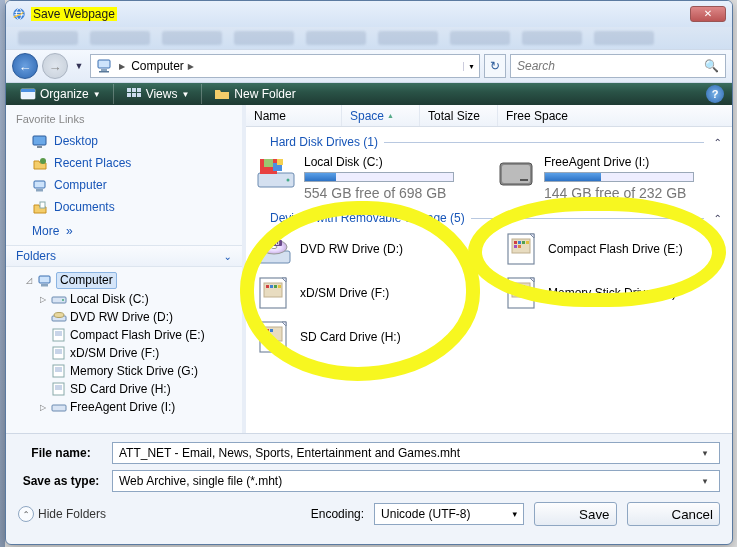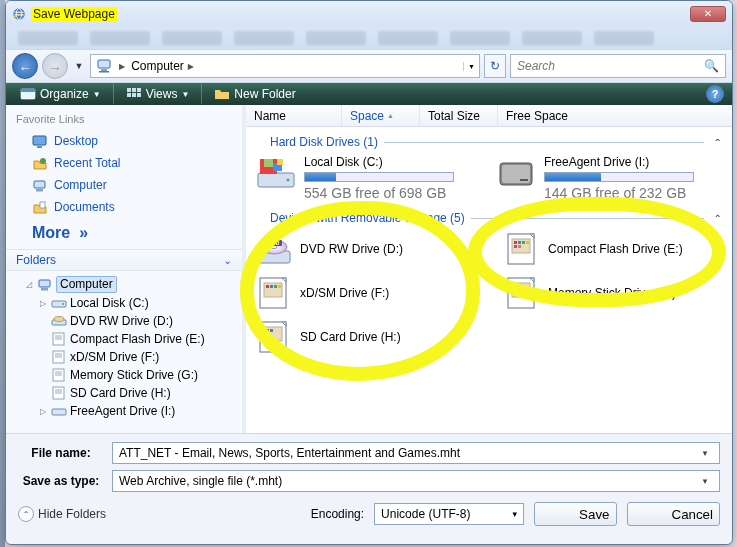--- a/index.html
+++ b/index.html
@@ -26,21 +26,21 @@
   .toolbar { height:22px; background: linear-gradient(#3b6e5f,#2a5347 40%,#1e3a33); display:flex;align-items:center;padding:0 8px;gap:6px;color:#fff;font-size:12px;}
   .tbtn { display:flex;align-items:center;gap:4px;padding:2px 6px;border-radius:3px;}
   .tbsep{width:1px;height:20px;background:rgba(255,255,255,.25);}
   .tb-help { margin-left:auto;width:18px;height:18px;border-radius:50%;background:radial-gradient(#7ab4e8,#2d66b0);display:flex;align-items:center;justify-content:center;font-size:11px;font-weight:bold;}
   .body { display:flex; height: 328px; }
   .leftpane { width: 236px; display:flex;flex-direction:column;font-size:12px;background:#f6f9fd;}
   .favlinks { padding: 8px 10px 2px; }
   .favlinks .hdr{color:#888;font-size:11px;margin-bottom:6px;}
   .favitem { display:flex;align-items:flex-start;gap:6px;padding:3px 4px 3px 16px;color:#1856b8;}
   .favitem .ico{width:16px;height:16px;}
-  .morelnk{color:#1856b8;padding:5px 4px 5px 16px;font-size:16px;font-weight:bold;}
+  .morelnk{color:#1856b8;padding:5px 4px 5px 16px;font-size:12px;}
   .folders-hdr{display:flex;align-items:center;justify-content:space-between;padding:3px 10px;color:#1856b8;border-top:1px solid #dde5ef;border-bottom:1px solid #dde5ef;background:linear-gradient(#f9fbfe,#ecf2fa);}
   .folders-hdr .chev{font-size:10px;}
   .tree { padding: 4px 6px 4px 4px; overflow:hidden;}
   .tree-row{display:flex;align-items:center;gap:3px;padding:1px 2px;}
   .tree-tw{width:10px;font-size:8px;color:#777;text-align:center;}
   .tree-ico{width:16px;height:16px;flex-shrink:0;}
   .tree-sel{background:#d4e5f9;border:1px solid #8bb4e2;border-radius:2px;padding:0 3px 1px;}
   .ind1{padding-left:14px;} .ind2{padding-left:28px;}
   .splitter{width:4px;background:#e8eef7;cursor:col-resize;}
   .mainpane{flex:1;background:#fff;display:flex;flex-direction:column;position:relative;justify-content:center;}
@@ -176,21 +176,21 @@
               <rect x="1" y="2" width="13" height="9" rx="1" fill="#6aa8e8" stroke="#2a5a9a"></rect>
               <rect x="5" y="12" width="5" height="2" fill="#7a8a9a"></rect>
             </svg>
             <span>Desktop</span>
           </div>
         <div class="favitem">
             <svg class="ico svg" viewBox="0 0 16 16">
               <path d="M2 5h5l1 2h6v6H2z" fill="#f4cd6a" stroke="#c89020"></path>
               <circle cx="11" cy="5" r="3" fill="#5a9a4a"></circle>
             </svg>
-            <span>Recent Total</span>
+            <span>Recent Places</span>
           </div>
         <div class="favitem">
             <svg class="ico svg" viewBox="0 0 16 16">
               <rect x="2" y="3" width="11" height="7" rx="1" fill="#cde3fb" stroke="#3a6fb0"></rect>
               <rect x="4" y="11" width="7" height="2.5" fill="#8aa5c0"></rect>
             </svg>
             <span>Computer</span>
           </div>
         <div class="favitem">
             <svg class="ico svg" viewBox="0 0 16 16">

